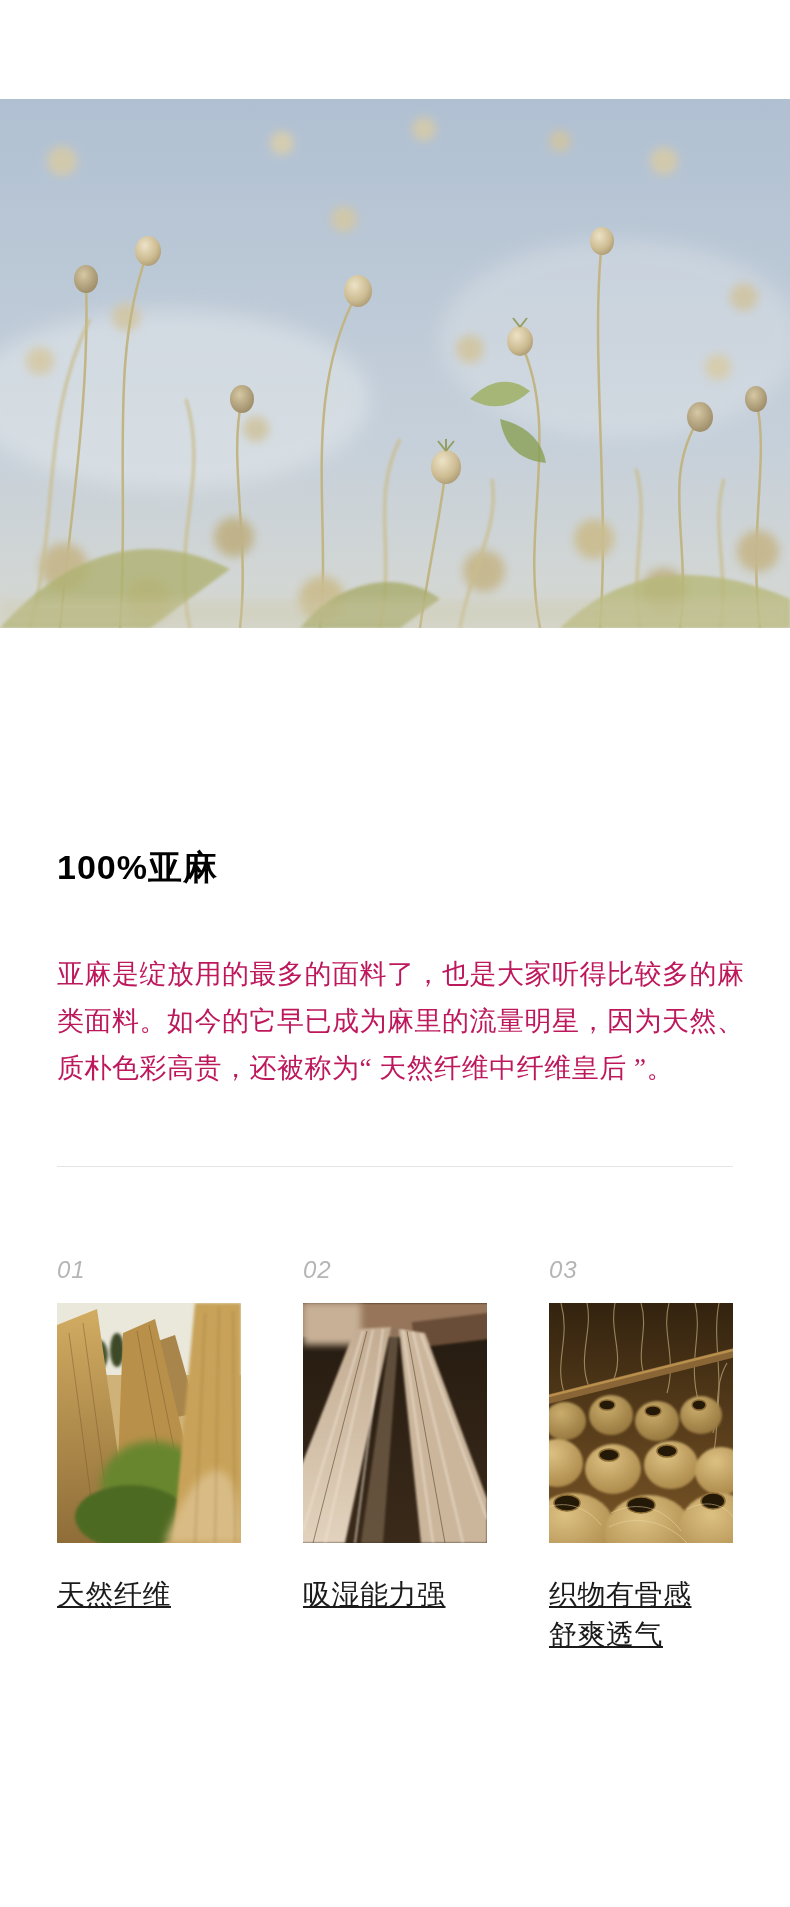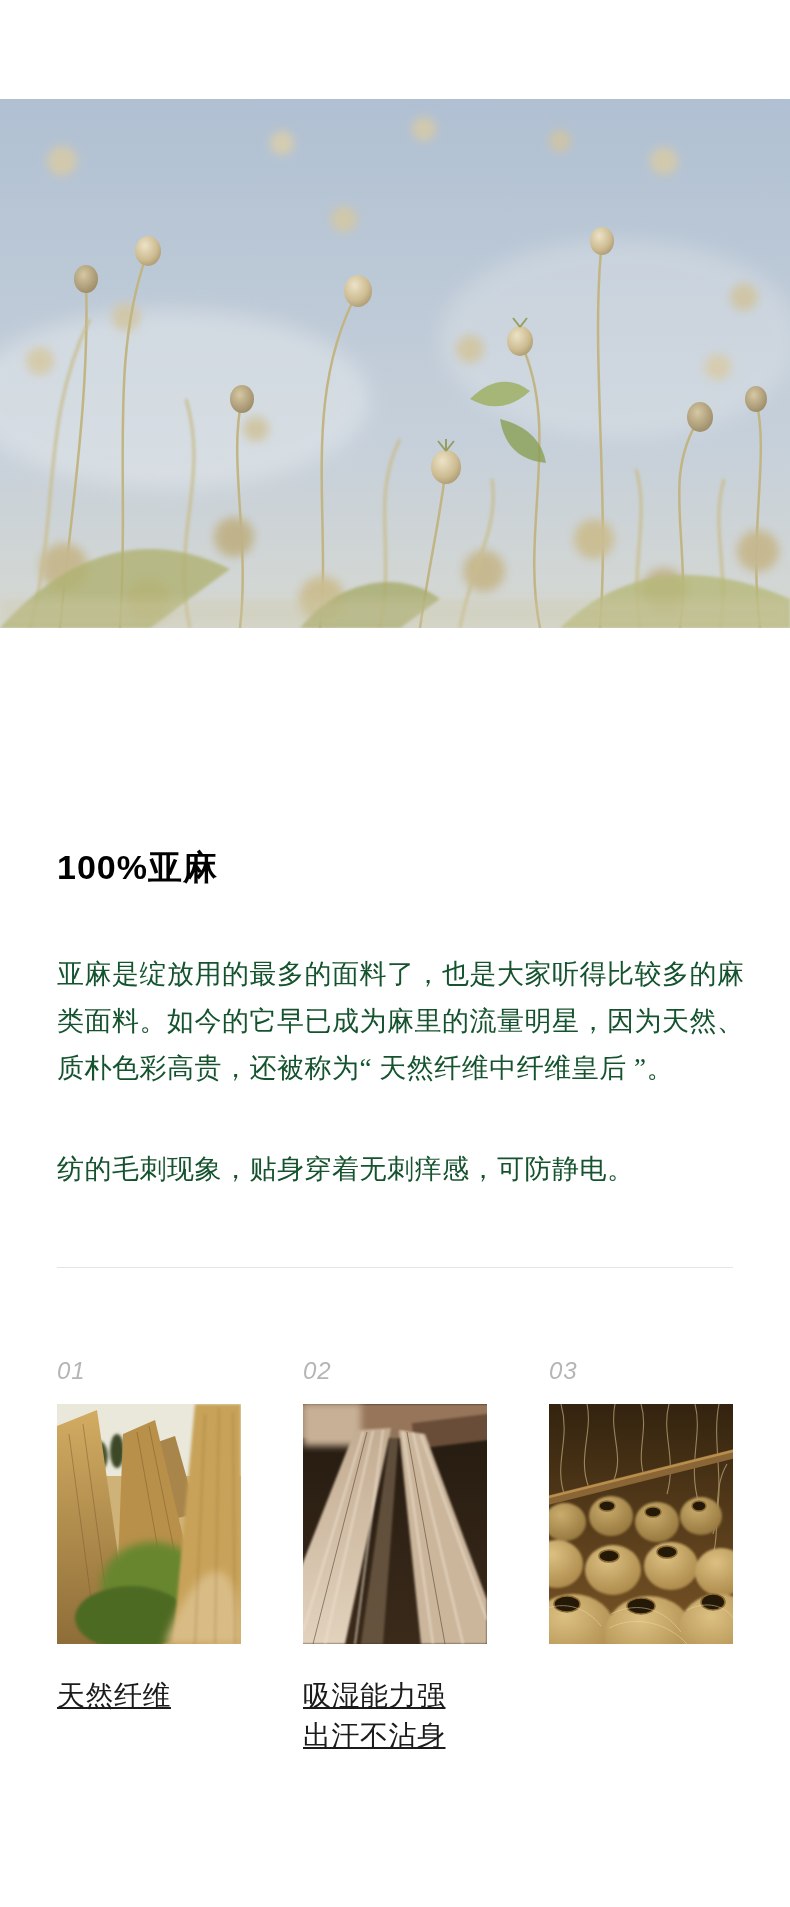--- a/index.html
+++ b/index.html
@@ -23,21 +23,21 @@
     position:absolute;left:57px;top:628px;width:676px;margin-top:48px;
   }
   .title{
     margin:174px 0 0 0;
     font-size:34px;line-height:34px;
     font-weight:600;color:#000000;
     letter-spacing:1px;
   }
   .para{
     font-family:"Liberation Serif",serif;
-    font-size:27px;color:#14532d;
+    font-size:27px;color:#be185d;
     letter-spacing:.5px;
   }
   .para .line{
     height:47px;line-height:47px;white-space:nowrap;
   }
   .para-1{margin-top:67px;}
   .para-2{margin-top:54px;}
   .divider{
     margin:74px 0 0 0;border:0;height:1px;width:676px;
     background:#e4e4e4;
@@ -173,21 +173,20 @@
 
     <h1 class="title">100%亚麻</h1>
 
     <div class="para para-1">
       <div class="line">亚麻是绽放用的最多的面料了，也是大家听得比较多的麻</div>
       <div class="line">类面料。如今的它早已成为麻里的流量明星，因为天然、</div>
       <div class="line">质朴色彩高贵，还被称为“ 天然纤维中纤维皇后 ”。</div>
     </div>
 
     <div class="para para-2">
-      <div class="line">纺的毛刺现象，贴身穿着无刺痒感，可防静电。</div>
     </div>
 
     <hr class="divider">
 
     <div class="features">
 
       <div class="card">
         <div class="num">01</div>
         <div class="thumb">
           <svg width="184" height="240" viewBox="0 0 184 240" xmlns="http://www.w3.org/2000/svg">
@@ -273,21 +272,20 @@
                 <path d="M118 31 L184 216"></path>
             </g>
             <g stroke="#5a4632" stroke-width="1" opacity="0.6">
               <path d="M64 28 L10 240"></path>
                 <path d="M104 28 L142 240"></path>
             </g>
           </svg>
         </div>
         <div class="cap">
           <div class="cap-line">吸湿能力强</div>
-          <div class="cap-line">出汗不沾身</div>
         </div>
       </div>
 
       <div class="card">
         <div class="num">03</div>
         <div class="thumb">
           <svg width="184" height="240" viewBox="0 0 184 240" xmlns="http://www.w3.org/2000/svg">
             <defs>
               <linearGradient id="cbg" x1="0" y1="0" x2="0" y2="1">
                 <stop offset="0" stop-color="#33230f"></stop>
@@ -342,17 +340,21 @@
               <ellipse cx="164" cy="198" rx="12" ry="8"></ellipse>
             </g>
             <g stroke="#eed9a4" stroke-width="1" fill="none" opacity="0.5">
               <path d="M62 210 C90 196 116 206 132 228"></path>
               <path d="M60 224 C88 210 120 220 138 240"></path>
               <path d="M-6 206 C16 196 38 204 52 222"></path>
               <path d="M138 206 C158 196 176 202 184 214"></path>
             </g>
           </svg>
         </div>
+        <div class="cap">
+          <div class="cap-line">织物有骨感</div>
+          <div class="cap-line">舒爽透气</div>
+        </div>
       </div>
 
     </div>
   </div>
 </div>
 
 </body></html>

